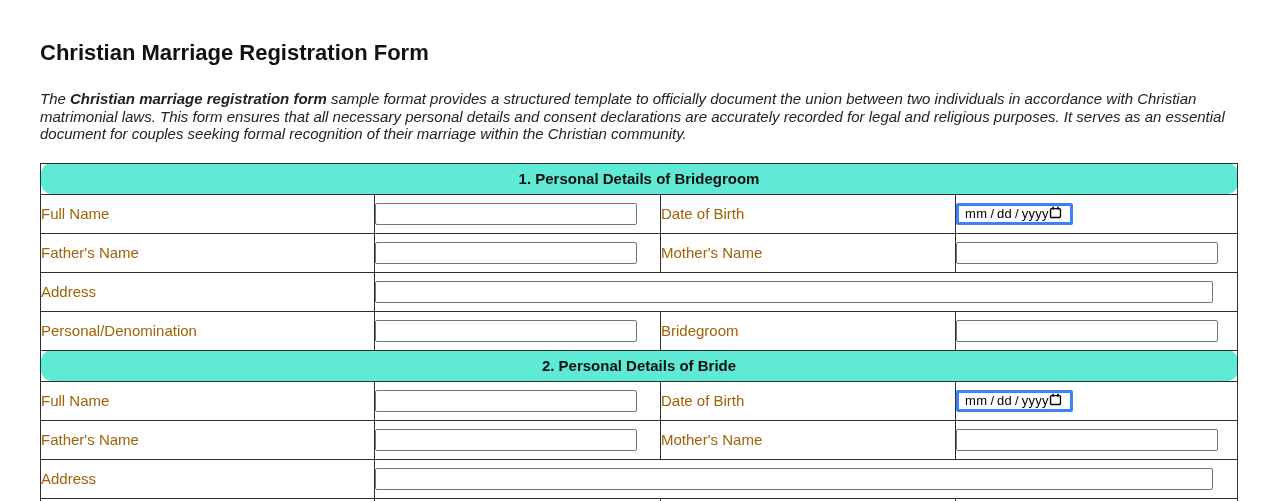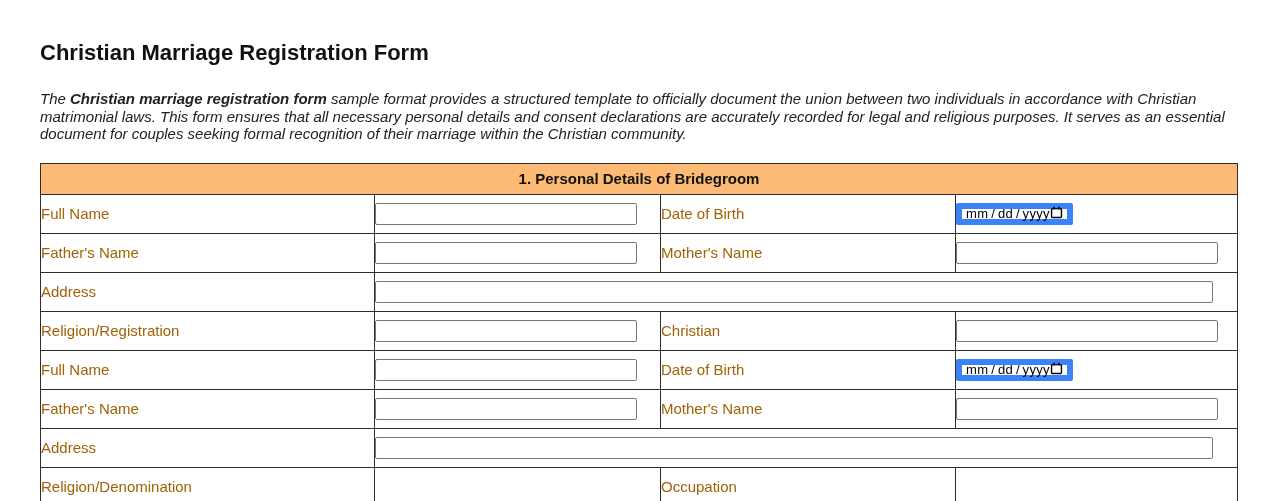--- a/index.html
+++ b/index.html
@@ -40,24 +40,25 @@
   }
   table.reg-form th,
   table.reg-form td {
     border: 1px solid #2e2e2e;
     font-size: 15px;
     padding: 0;
     vertical-align: middle;
   }
   th.section-heading {
     height: 31px;
-    background: #fdba74;
+    background: #5eead4;
     font-weight: bold;
     text-align: center;
     color: #111;
+    border-radius: 11px;
   }
   td.label-cell {
     height: 39px;
     padding-left: 10px;
     color: #a16207;
   }
   td.input-cell {
     height: 39px;
     padding-left: 8px;
   }
@@ -70,24 +71,24 @@
     background: #fff;
     font-family: "Liberation Sans", sans-serif;
     font-size: 13px;
     padding: 1px 2px;
     margin: 0;
   }
   input.text-input.wide { width: 838px; }
   .date-input {
     display: inline-flex;
     align-items: center;
-    justify-content: space-between;
+    justify-content: center;
     width: 117px;
     height: 22px;
-    border: 6px solid #3b82f6;
+    border: 3px solid #3b82f6;
     border-radius: 2px;
     background: #fff;
     padding: 0 6px 0 4px;
     cursor: default;
   }
   .date-text {
     display: inline-flex;
     align-items: center;
     font-size: 13px;
     color: #000;
@@ -155,30 +156,33 @@
           <input type="text" class="text-input" value="" style="">
         </td>
       </tr>
       <tr>
         <td class="label-cell">Address</td>
         <td class="input-cell" colspan="3">
           <input type="text" class="text-input wide" value="" style="">
         </td>
       </tr>
       <tr>
-        <td class="label-cell">Religion/Registration</td>
-        <td class="input-cell">
-          <input type="text" class="text-input" value="" style="">
-        </td>
-        <td class="label-cell">Christian</td>
-        <td class="input-cell">
-          <input type="text" class="text-input" value="" style="">
-        </td>
-      </tr>
-
+        <td class="label-cell">Personal/Denomination</td>
+        <td class="input-cell">
+          <input type="text" class="text-input" value="" style="">
+        </td>
+        <td class="label-cell">Bridegroom</td>
+        <td class="input-cell">
+          <input type="text" class="text-input" value="" style="">
+        </td>
+      </tr>
+
+      <tr>
+        <th class="section-heading" colspan="4">2. Personal Details of Bride</th>
+      </tr>
       <tr>
         <td class="label-cell">Full Name</td>
         <td class="input-cell">
           <input type="text" class="text-input" value="" style="">
         </td>
         <td class="label-cell">Date of Birth</td>
         <td class="input-cell">
           <div class="date-input">
             <span class="date-text">
                 <span class="seg">mm</span>

